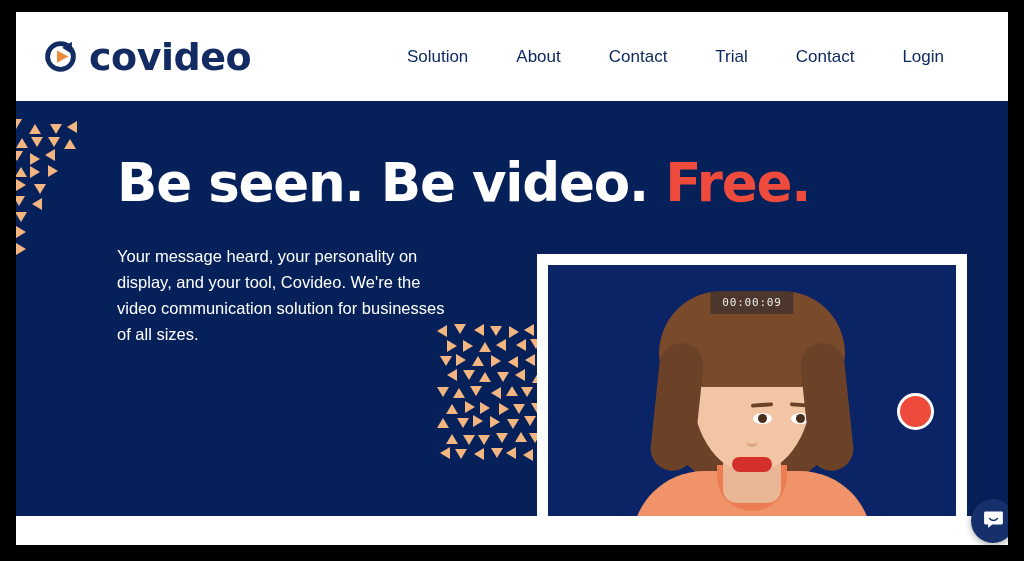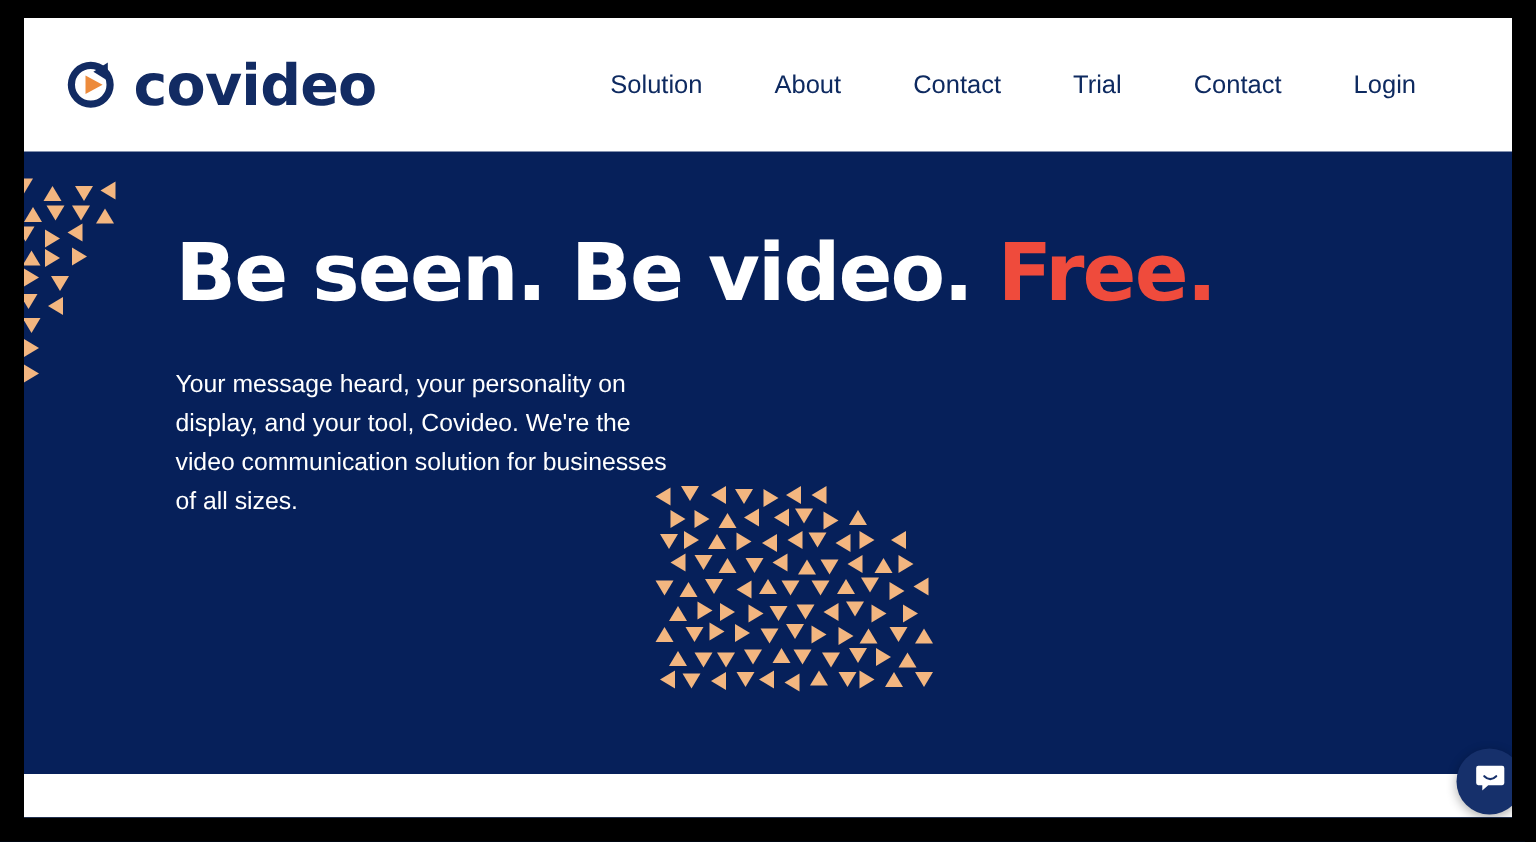--- a/index.html
+++ b/index.html
@@ -446,20 +446,43 @@
           <div class="tri" style="left: 556.062px; top: 347.307px; border-left-width: 6.4px; border-right-width: 6.4px; border-bottom-width: 10.88px; border-bottom-color: rgb(243, 182, 128); transform: rotate(90deg);"></div>
           <div class="tri" style="left: 574.481px; top: 346.593px; border-left-width: 6.4px; border-right-width: 6.4px; border-bottom-width: 10.88px; border-bottom-color: rgb(243, 182, 128); transform: rotate(0deg);"></div>
           <div class="tri" style="left: 593.947px; top: 347.089px; border-left-width: 6.4px; border-right-width: 6.4px; border-bottom-width: 10.88px; border-bottom-color: rgb(243, 182, 128); transform: rotate(180deg);"></div>
         </div>
 
       <h1 class="headline"><span>Be seen. Be video. </span><span class="accent">Free.</span></h1>
 
       <p class="subcopy">Your message heard, your personality on display, and your tool, Covideo. We're the video communication solution for businesses of all sizes.</p>
 
 
+      <div class="video-frame">
+        <div class="video-inner">
+
+          <div class="person">
+            <div class="hair-back"></div>
+            <div class="shoulders"></div>
+            <div class="neck"></div>
+            <div class="face">
+              <div class="brow left"></div>
+              <div class="brow right"></div>
+              <div class="eye left"></div>
+              <div class="eye right"></div>
+              <div class="nose"></div>
+              <div class="lips"></div>
+            </div>
+            <div class="hair-front"></div>
+          </div>
+
+          <div class="timer">00:00:09</div>
+
+          <div class="rec-btn"></div>
+        </div>
+      </div>
 
       <div class="bottom-strip"></div>
     </div>
 
     <div class="chat-widget">
       <span>
         <svg viewBox="0 0 26 26" width="23" height="23">
           <path d="M4 4 H22 A1.6 1.6 0 0 1 23.6 5.6 V17 A1.6 1.6 0 0 1 22 18.6
                    H11.5 L7 22.6 V18.6 H4 A1.6 1.6 0 0 1 2.4 17 V5.6
                    A1.6 1.6 0 0 1 4 4 Z" fill="#ffffff"></path>

